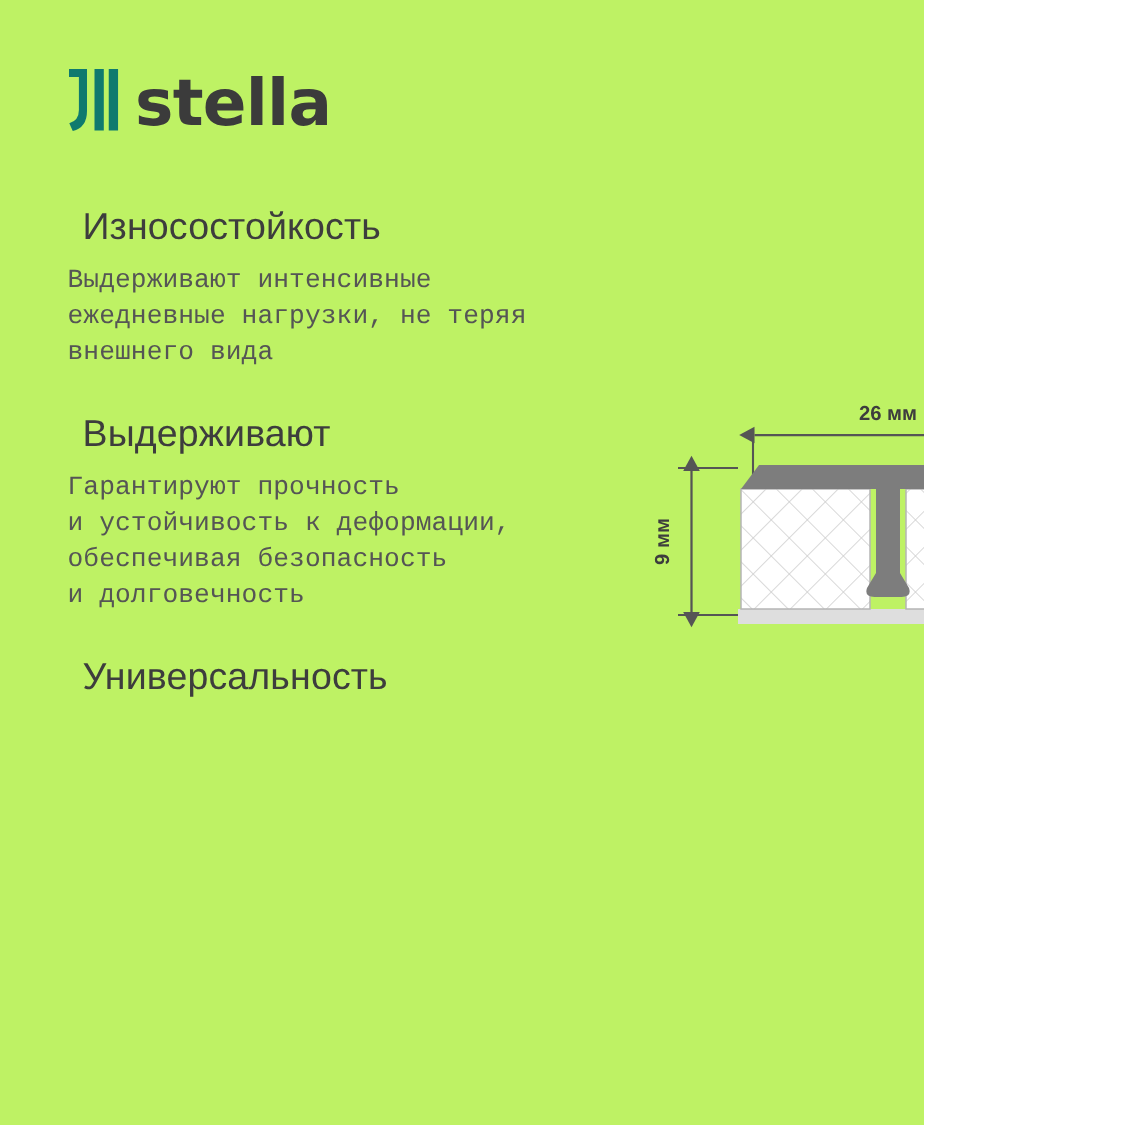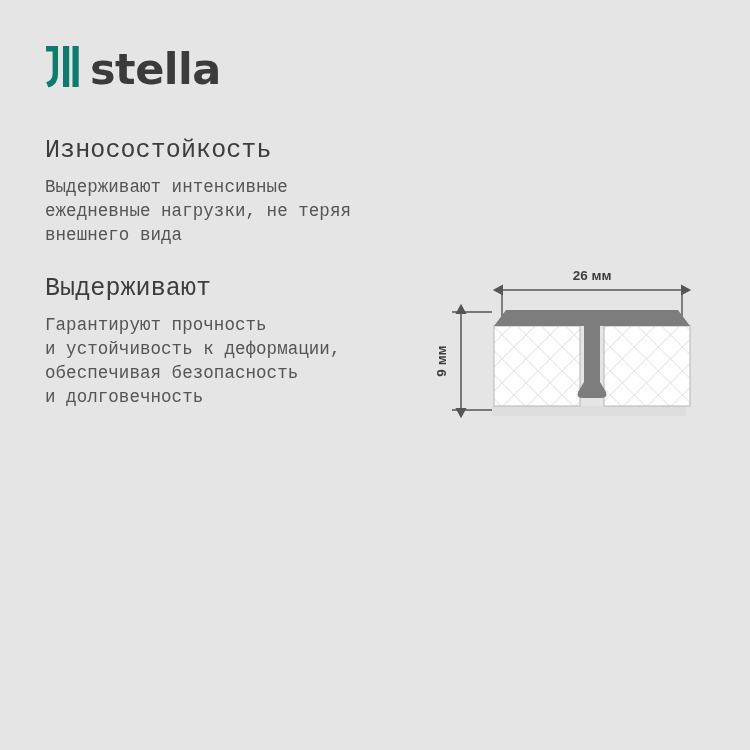--- a/index.html
+++ b/index.html
@@ -6,23 +6,23 @@
     margin: 0;
     padding: 0;
     background: #ffffff;
   }
   body {
     font-family: "Liberation Sans", sans-serif;
     -webkit-font-smoothing: antialiased;
   }
   #page {
     position: relative;
-    width: 750px;
+    width: 616px;
     height: 750px;
-    background: #e5e5e5;
+    background: #bef264;
     overflow: hidden;
   }
 
   
   #logo-block {
     position: absolute;
     left: 45px;
     top: 44px;
     width: 320px;
   }
@@ -58,23 +58,22 @@
   .feature {
     position: absolute;
     left: 45px;
     width: 340px;
   }
   .feature-title {
     font-size: 25px;
     font-weight: 400;
     color: #3d3d3d;
     line-height: 30px;
-    margin: 0 0 9px 0;
+    margin: 0 0 9px 10px;
     letter-spacing: 0.1px;
-    font-family: Liberation Mono, monospace;
   }
   .feature-body {
     font-size: 17.5px;
     font-weight: 400;
     color: #555555;
     line-height: 24px;
     margin: 0;
     white-space: pre-line;
     letter-spacing: 0.05px;
     font-family: Liberation Mono, monospace;
@@ -130,20 +129,21 @@
 
   <div class="feature" id="feature-1">
     <h2 class="feature-title">Выдерживают</h2>
     <p class="feature-body">Гарантируют прочность
 и устойчивость к деформации,
 обеспечивая безопасность
 и долговечность</p>
   </div>
 
   <div class="feature" id="feature-2">
+    <h2 class="feature-title">Универсальность</h2>
   </div>
 
 
   <div id="diagram">
     <svg width="280" height="170" viewBox="0 0 280 170">
       <defs>
         <pattern id="crosshatch" width="17" height="17" patternUnits="userSpaceOnUse" patternTransform="rotate(45)">
           <rect width="17" height="17" fill="#ffffff"></rect>
           <path d="M0 0 V17 M0 0 H17" stroke="#cccccc" stroke-width="1"></path>
         </pattern>

